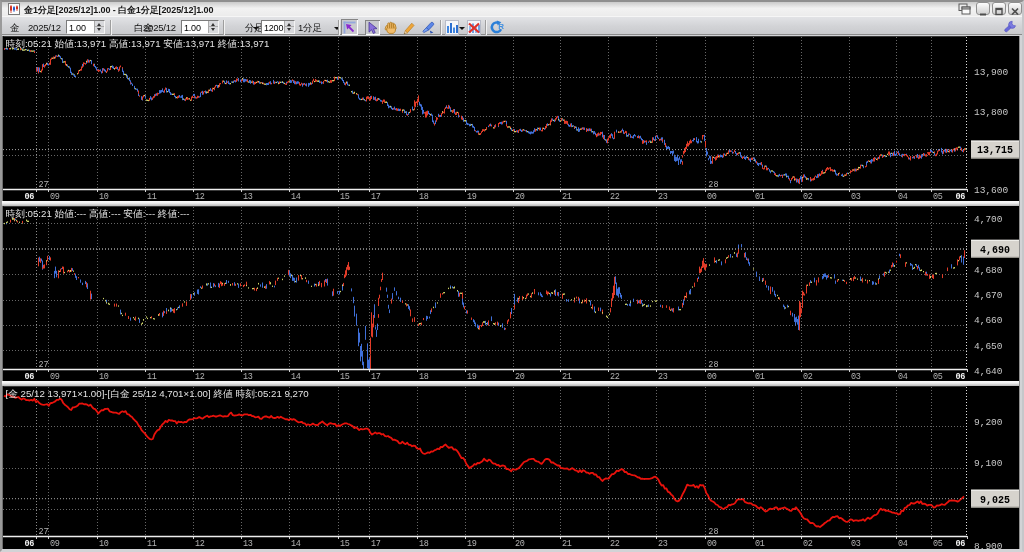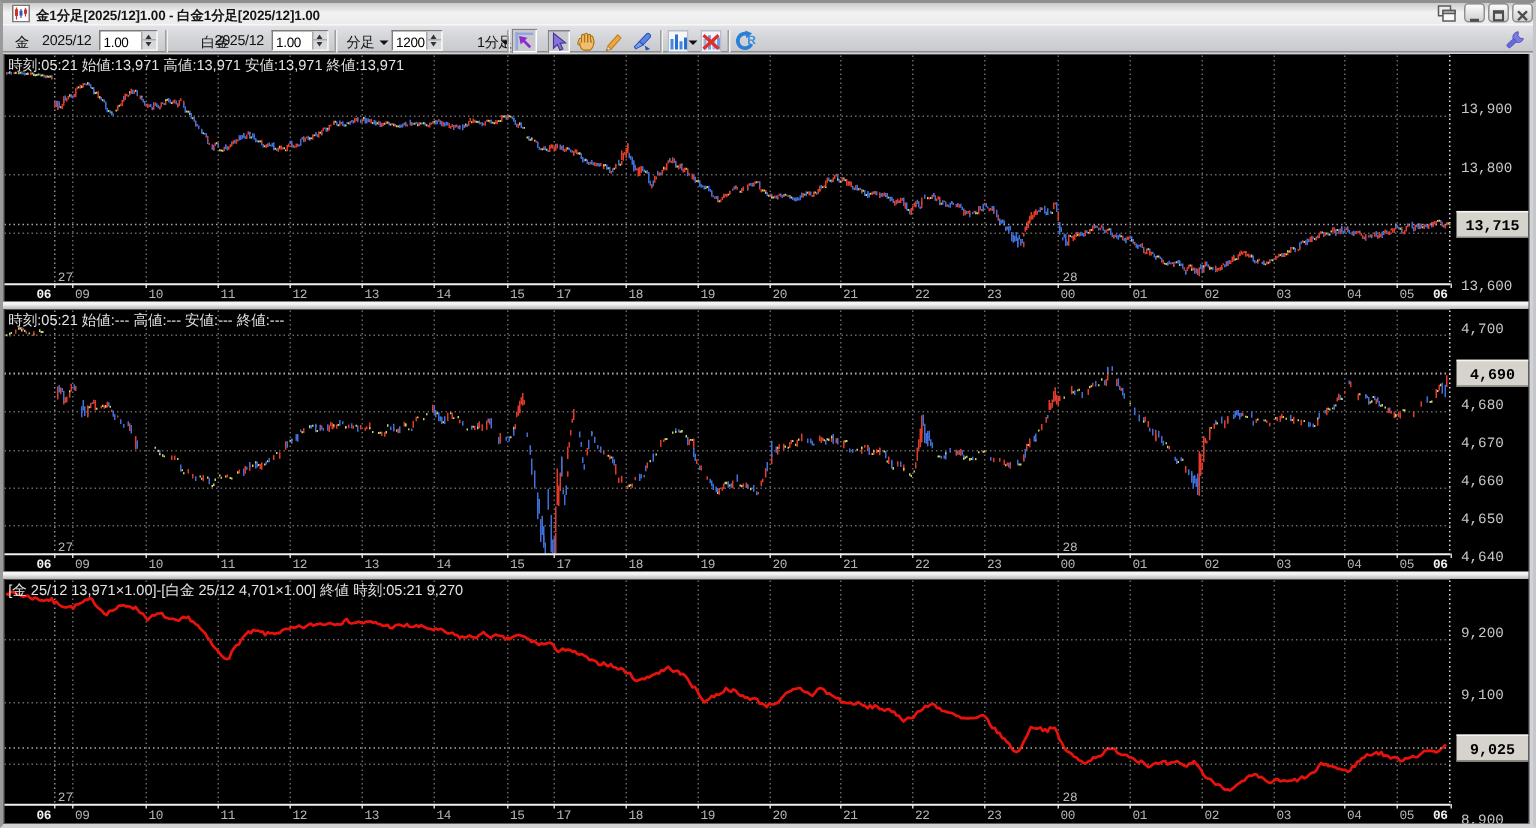--- a/index.html
+++ b/index.html
@@ -108,34 +108,34 @@
       <span class="sbtns">
         <span class="up">
             <i class="tri-up"></i>
           </span>
         <span class="dn">
             <i class="tri-dn"></i>
           </span>
       </span>
     </div>
     <div class="tsep" style="left:221px"></div>
-    <span class="tval" style="left:229px">分足</span>
+    <span class="tval" style="left:243px">分足</span>
     <i class="combo-arrow" style="left:251px"></i>
     <div class="spin" style="left:259px;width:34px">
       <span class="sval">1200</span>
       <span class="sbtns">
         <span class="up">
             <i class="tri-up"></i>
           </span>
         <span class="dn">
             <i class="tri-dn"></i>
           </span>
       </span>
     </div>
-    <span class="tval" style="left:316px">1分足</span>
+    <span class="tval" style="left:296px">1分足</span>
     <i class="combo-arrow" style="left:332px"></i>
     <div class="tsep" style="left:336px"></div>
 
     <svg class="tbtn pressed" style="left:339px;top:2px" width="17" height="16" viewBox="0 0 17 16">
       <line x1="2.5" y1="3.5" x2="14.5" y2="3.5" stroke="#93a7dd" stroke-width="1.8"></line>
       <line x1="3.5" y1="2.5" x2="3.5" y2="14.5" stroke="#93a7dd" stroke-width="1.8"></line>
       <line x1="12.5" y1="12.5" x2="7" y2="7" stroke="#8a2ad0" stroke-width="1.8"></line>
       <path d="M5,5 L10.6,6.1 L6.1,10.6 Z" fill="#8a2ad0"></path>
     </svg>
     <svg class="tbtn pressed" style="left:363px;top:3px" width="15" height="15" viewBox="0 0 15 15">

